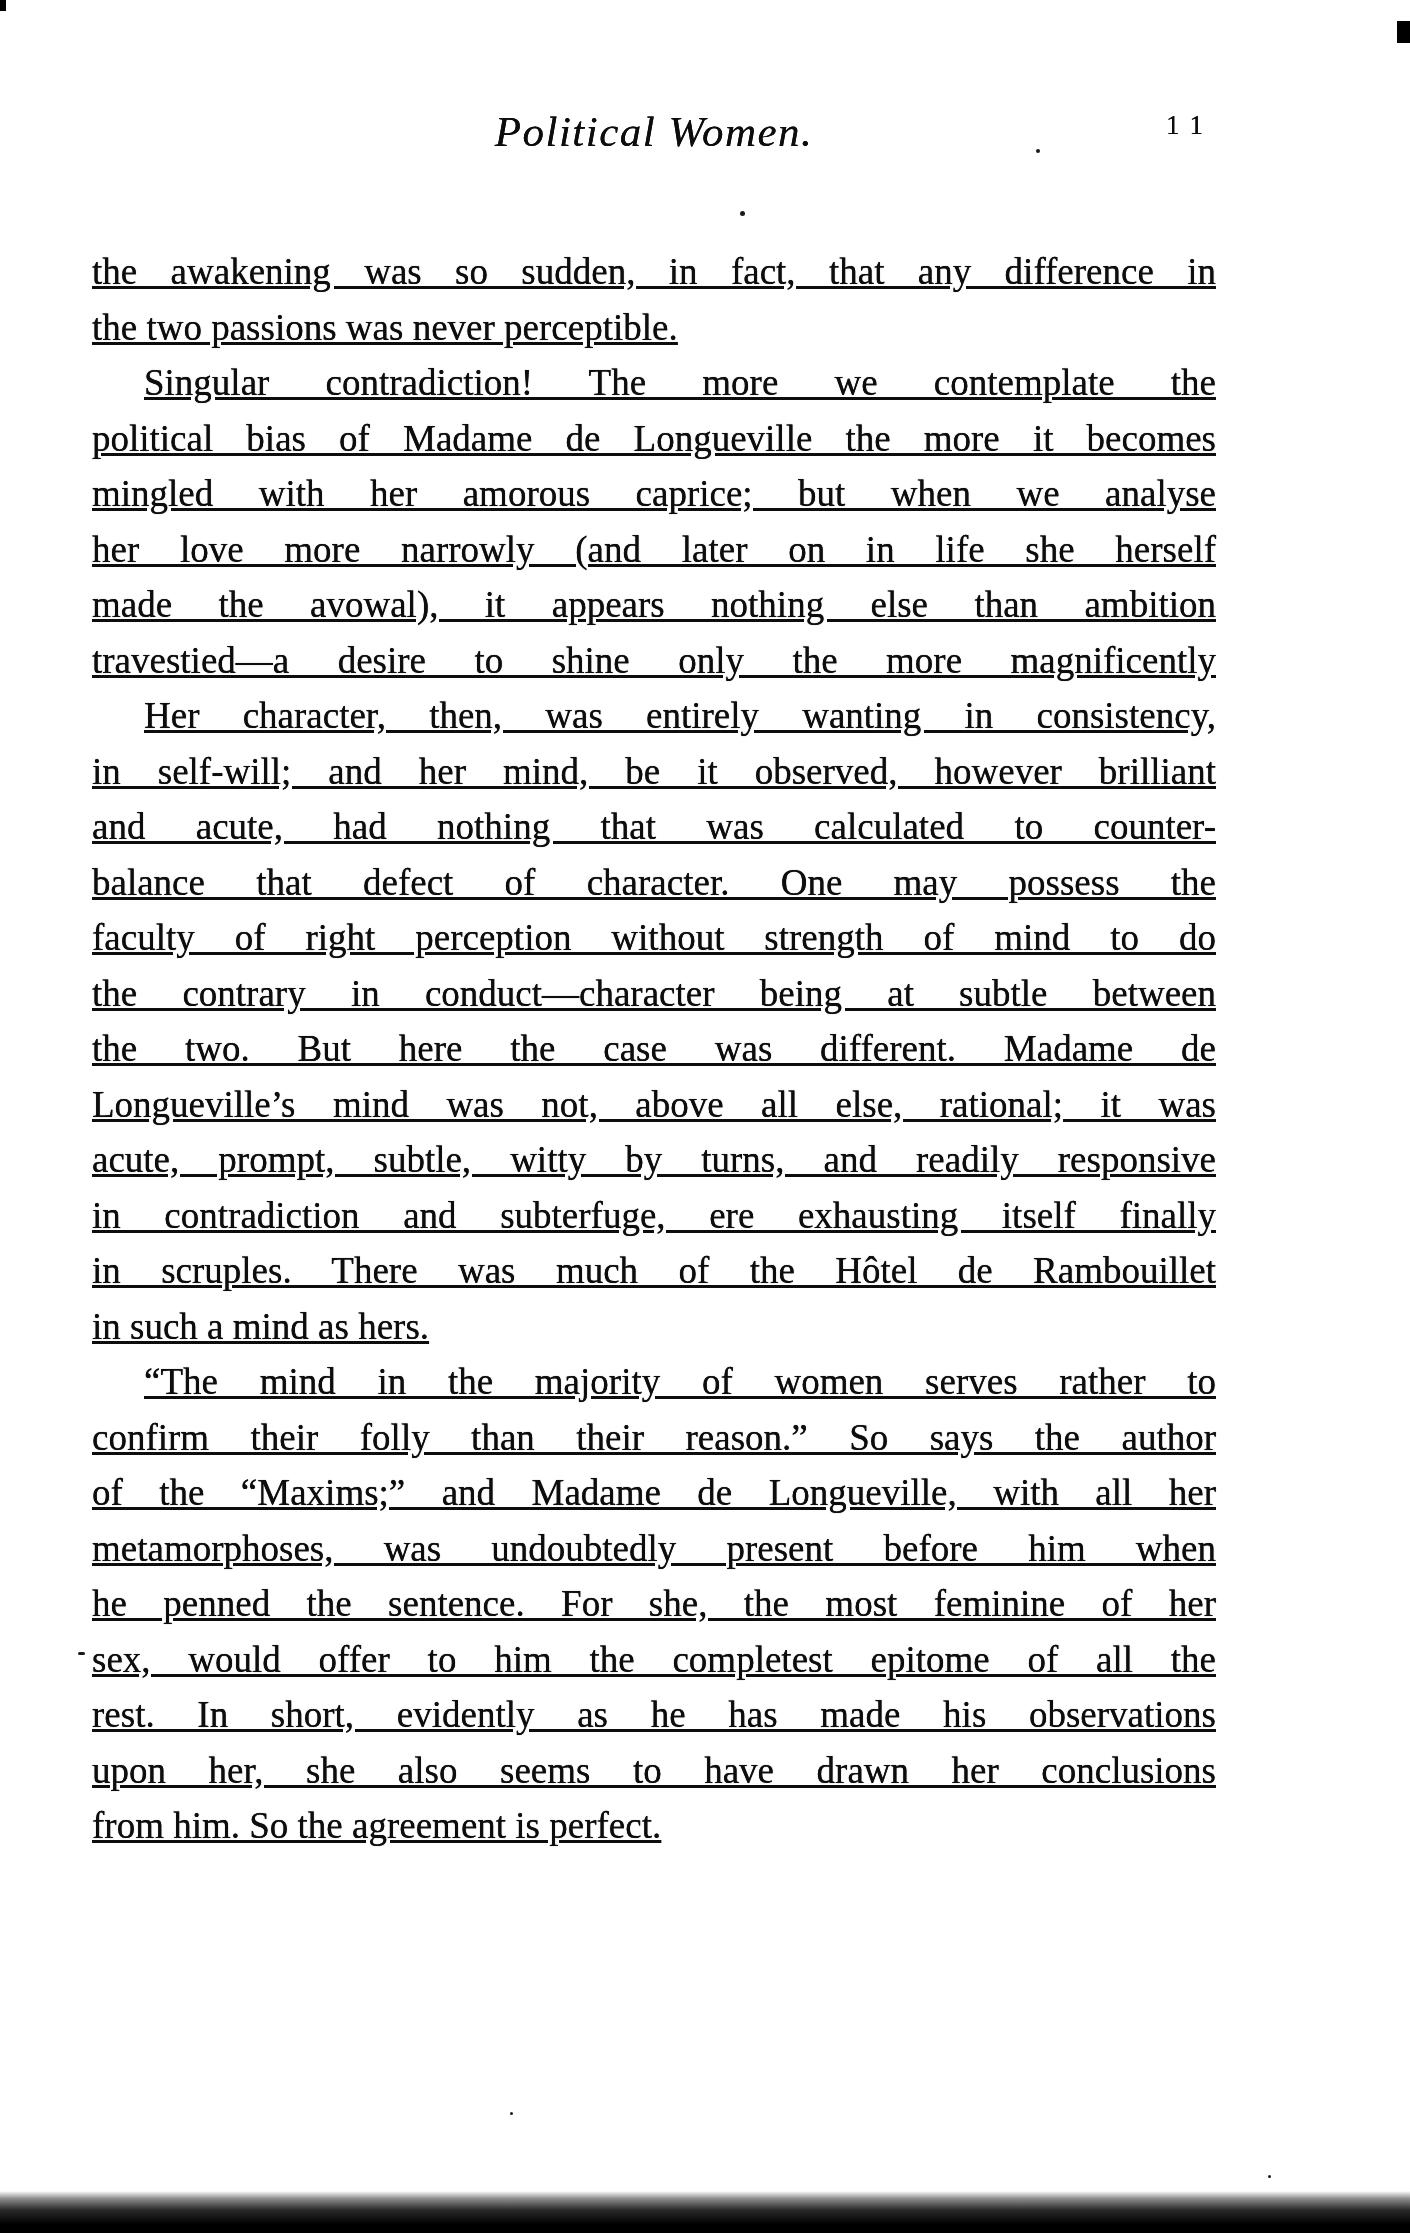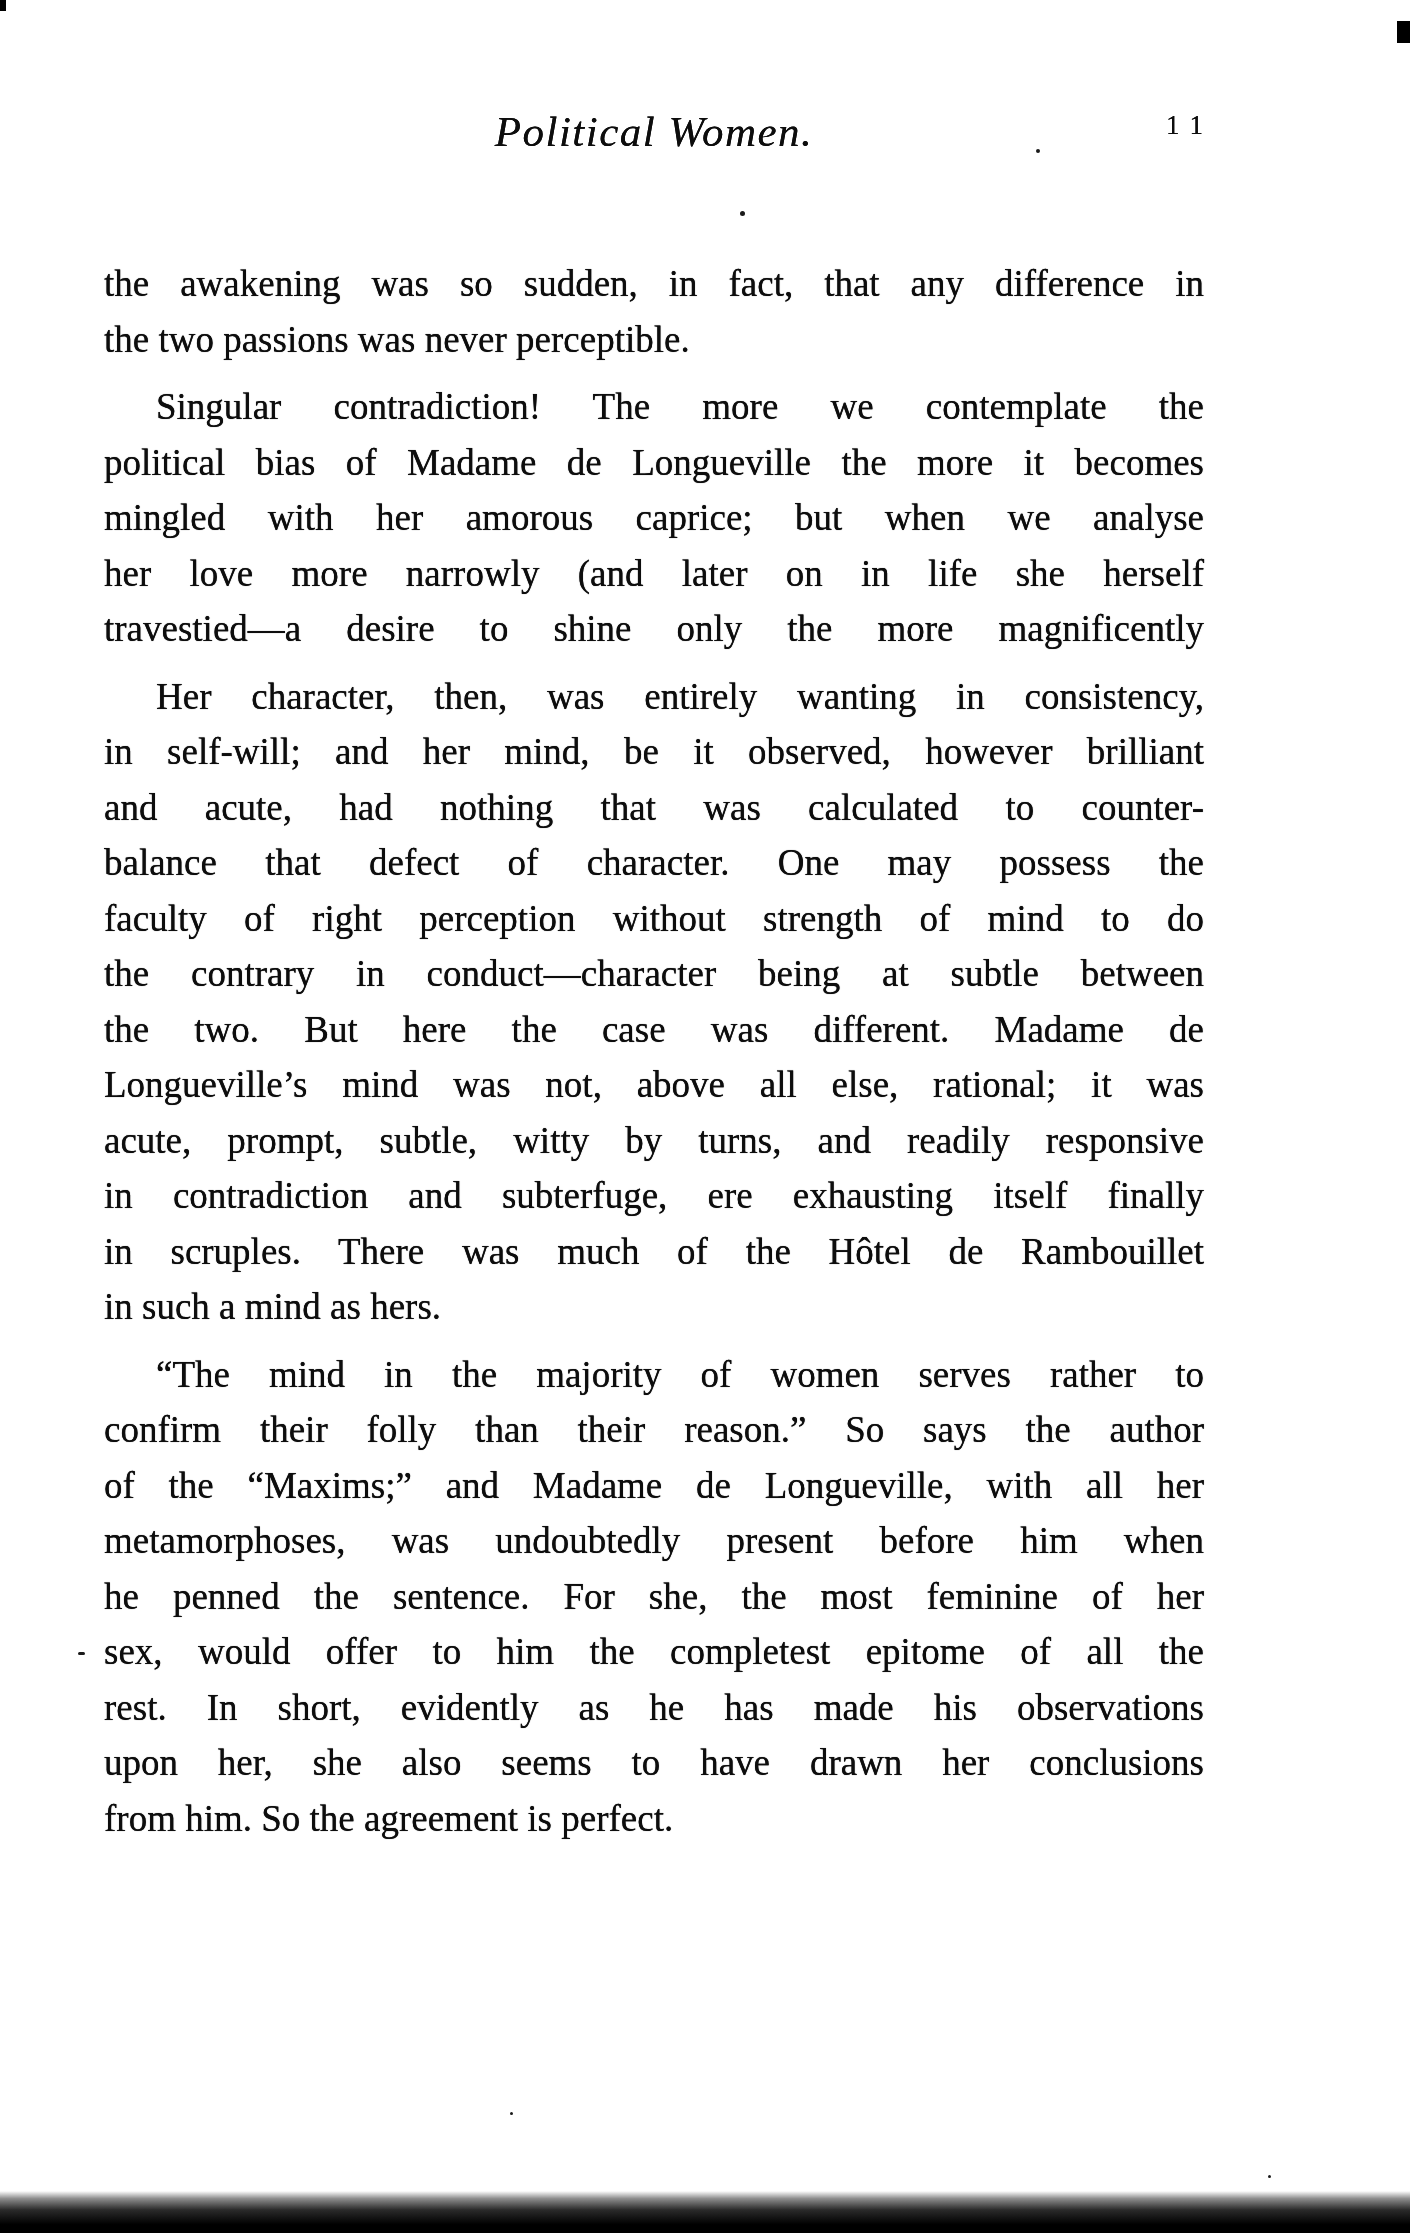--- a/index.html
+++ b/index.html
@@ -43,21 +43,21 @@
   
   .text-block {
     position: absolute;
     top: 244px;
     left: 92px;
     width: 1124px;
     font-size: 37px;
     line-height: 55.5px;
     text-shadow: 0 0 0.7px #000;
   }
-  .paragraph { margin: 12px; }
+  .paragraph { margin: 0; text-decoration: underline; }
   .line {
     text-align: justify;
     text-align-last: justify;
     white-space: normal;
   }
   .line.last { text-align-last: left; }
   .line.indent { text-indent: 52px; }
 
   
   .bottom-scan-edge {
@@ -104,20 +104,21 @@
     <div class="paragraph">
       <div class="line">the awakening was so sudden, in fact, that any difference in</div>
       <div class="line last">the two passions was never perceptible.</div>
     </div>
 
     <div class="paragraph">
       <div class="line indent">Singular contradiction!  The more we contemplate the</div>
       <div class="line">political bias of Madame de Longueville the more it becomes</div>
       <div class="line">mingled with her amorous caprice; but when we analyse</div>
       <div class="line">her love more narrowly (and later on in life she herself</div>
+      <div class="line">made the avowal), it appears nothing else than ambition</div>
       <div class="line">travestied—a desire to shine only the more magnificently</div>
     </div>
 
     <div class="paragraph">
       <div class="line indent">Her character, then, was entirely wanting in consistency,</div>
       <div class="line">in self-will; and her mind, be it observed, however brilliant</div>
       <div class="line">and acute, had nothing that was calculated to counter-</div>
       <div class="line">balance that defect of character.  One may possess the</div>
       <div class="line">faculty of right perception without strength of mind to do</div>
       <div class="line">the contrary in conduct—character being at subtle between</div>

